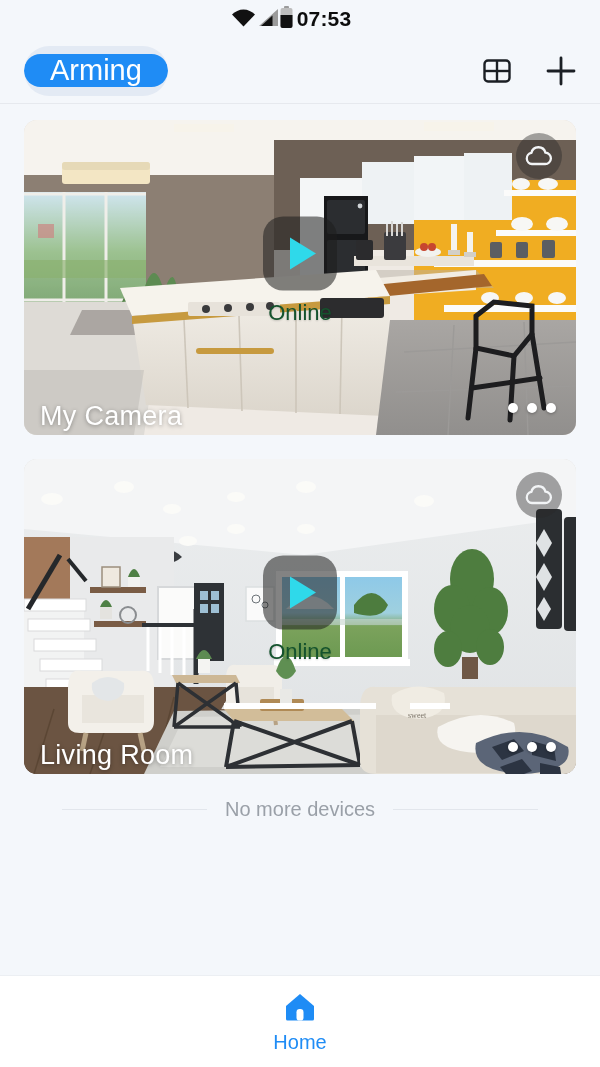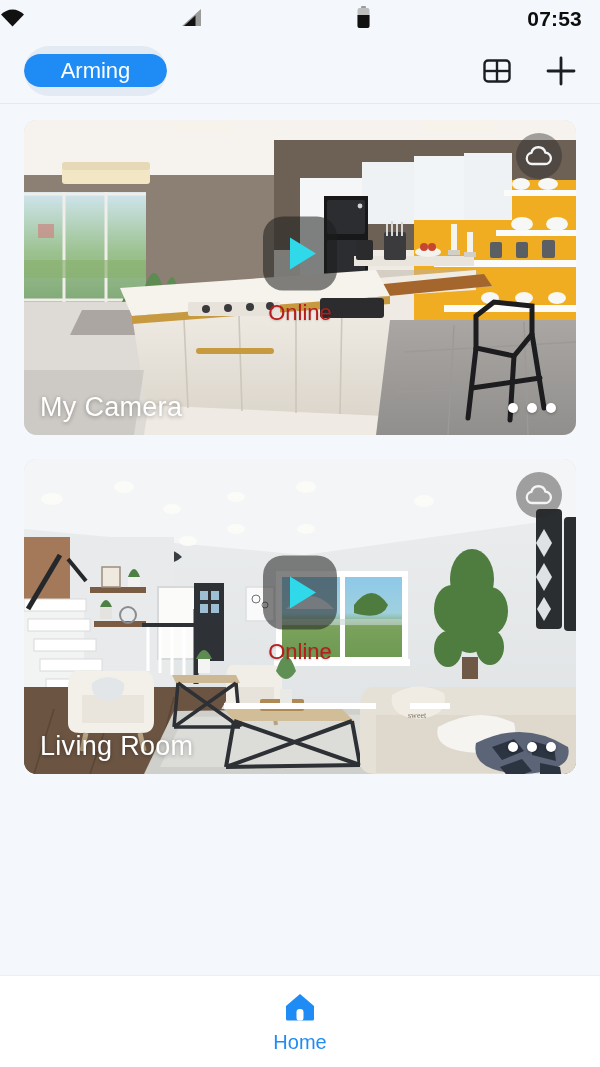--- a/index.html
+++ b/index.html
@@ -7,21 +7,21 @@
     width:600px; height:1067px;
     font-family:"Liberation Sans", sans-serif;
     background:#f4f7fb;
     overflow:hidden;
   }
   .phone { position:relative; width:600px; height:1067px; background:#f4f7fb; display:flex; flex-direction:column; }
 
   
   .statusbar {
     height:38px; flex:0 0 38px;
-    display:flex; align-items:center; justify-content:space-between;
+    display:flex; align-items:center; justify-content:center;
     padding:0 18px 0 0; 
     background:#f4f7fb;
   }
   .sb-icon { display:block; }
   .sb-time { font-size:21px; font-weight:bold; color:#0d0d0d; letter-spacing:.2px; margin-left:3px; }
 
   
   .header {
     flex:0 0 66px; height:66px;
     display:flex; align-items:center; justify-content:space-between;
@@ -29,21 +29,21 @@
     background:#f4f7fb;
     border-bottom:1px solid #e6e9ee;
   }
   .segmented {
     display:flex; align-items:center;
     background:#e3eaf4; border-radius:26px; height:50px; padding:0;
     position:relative; overflow:hidden;
   }
   .seg {
     height:33px; display:flex; align-items:center; justify-content:center;
-    font-size:22px; cursor:pointer; border-radius:26px;
+    font-size:29px; cursor:pointer; border-radius:26px;
   }
   .seg.active { background:#1f8cf5; color:#ffffff; padding:0 26px; min-width:143px; }
   .seg.inactive { color:#2b3038; padding:0 22px; min-width:145px; }
 
   .header-actions { display:flex; align-items:center; gap:30px; }
   .icon-btn { width:34px; height:34px; display:flex; align-items:center; justify-content:center; cursor:pointer; }
 
   
   .content { flex:1 1 auto; padding:16px 24px 0 24px; overflow:hidden; }
 
@@ -71,25 +71,25 @@
     display:flex; align-items:center; justify-content:center;
     cursor:pointer;
   }
   .play-tri {
     width:0; height:0; margin-left:5px;
     border-left:26px solid #2fd9ea;
     border-top:16px solid transparent;
     border-bottom:16px solid transparent;
   }
   .status-text {
-    margin-top:10px; font-size:22px; color:#b91c1c;
+    margin-top:10px; font-size:22px; color:#14532d;
     text-shadow:0 1px 2px rgba(0,0,0,.18);
   }
   .card-name {
-    position:absolute; left:16px; bottom:12px;
+    position:absolute; left:16px; bottom:3px;
     font-size:27px; color:#ffffff; letter-spacing:.3px;
     text-shadow:0 1px 4px rgba(0,0,0,.35);
   }
   .card-more {
     position:absolute; right:20px; bottom:22px;
     display:flex; gap:9px; cursor:pointer;
   }
   .card-more i { width:10px; height:10px; border-radius:50%; background:#ffffff; display:block;
                  box-shadow:0 1px 3px rgba(0,0,0,.3); }
 
@@ -510,20 +510,25 @@
       </div>
 
       <div class="card-name">Living Room</div>
       <div class="card-more">
           <i></i>
           <i></i>
           <i></i>
         </div>
     </div>
 
+    <div class="endrow">
+      <span class="rule"></span>
+      <span class="endtext">No more devices</span>
+      <span class="rule"></span>
+    </div>
   </div>
 
   <div class="tabbar">
 
     <div class="tab active">
       <span class="tab-ico">
         <svg width="32" height="31" viewBox="0 0 32 31">
           <path d="M16 3 L30 15 V28 a1.6 1.6 0 0 1 -1.6 1.6 H3.6 A1.6 1.6 0 0 1 2 28 V15 Z" fill="#1f8cf5"></path>
           <rect x="12.5" y="18" width="7" height="11.6" rx="3.2" fill="#ffffff"></rect>
         </svg>

